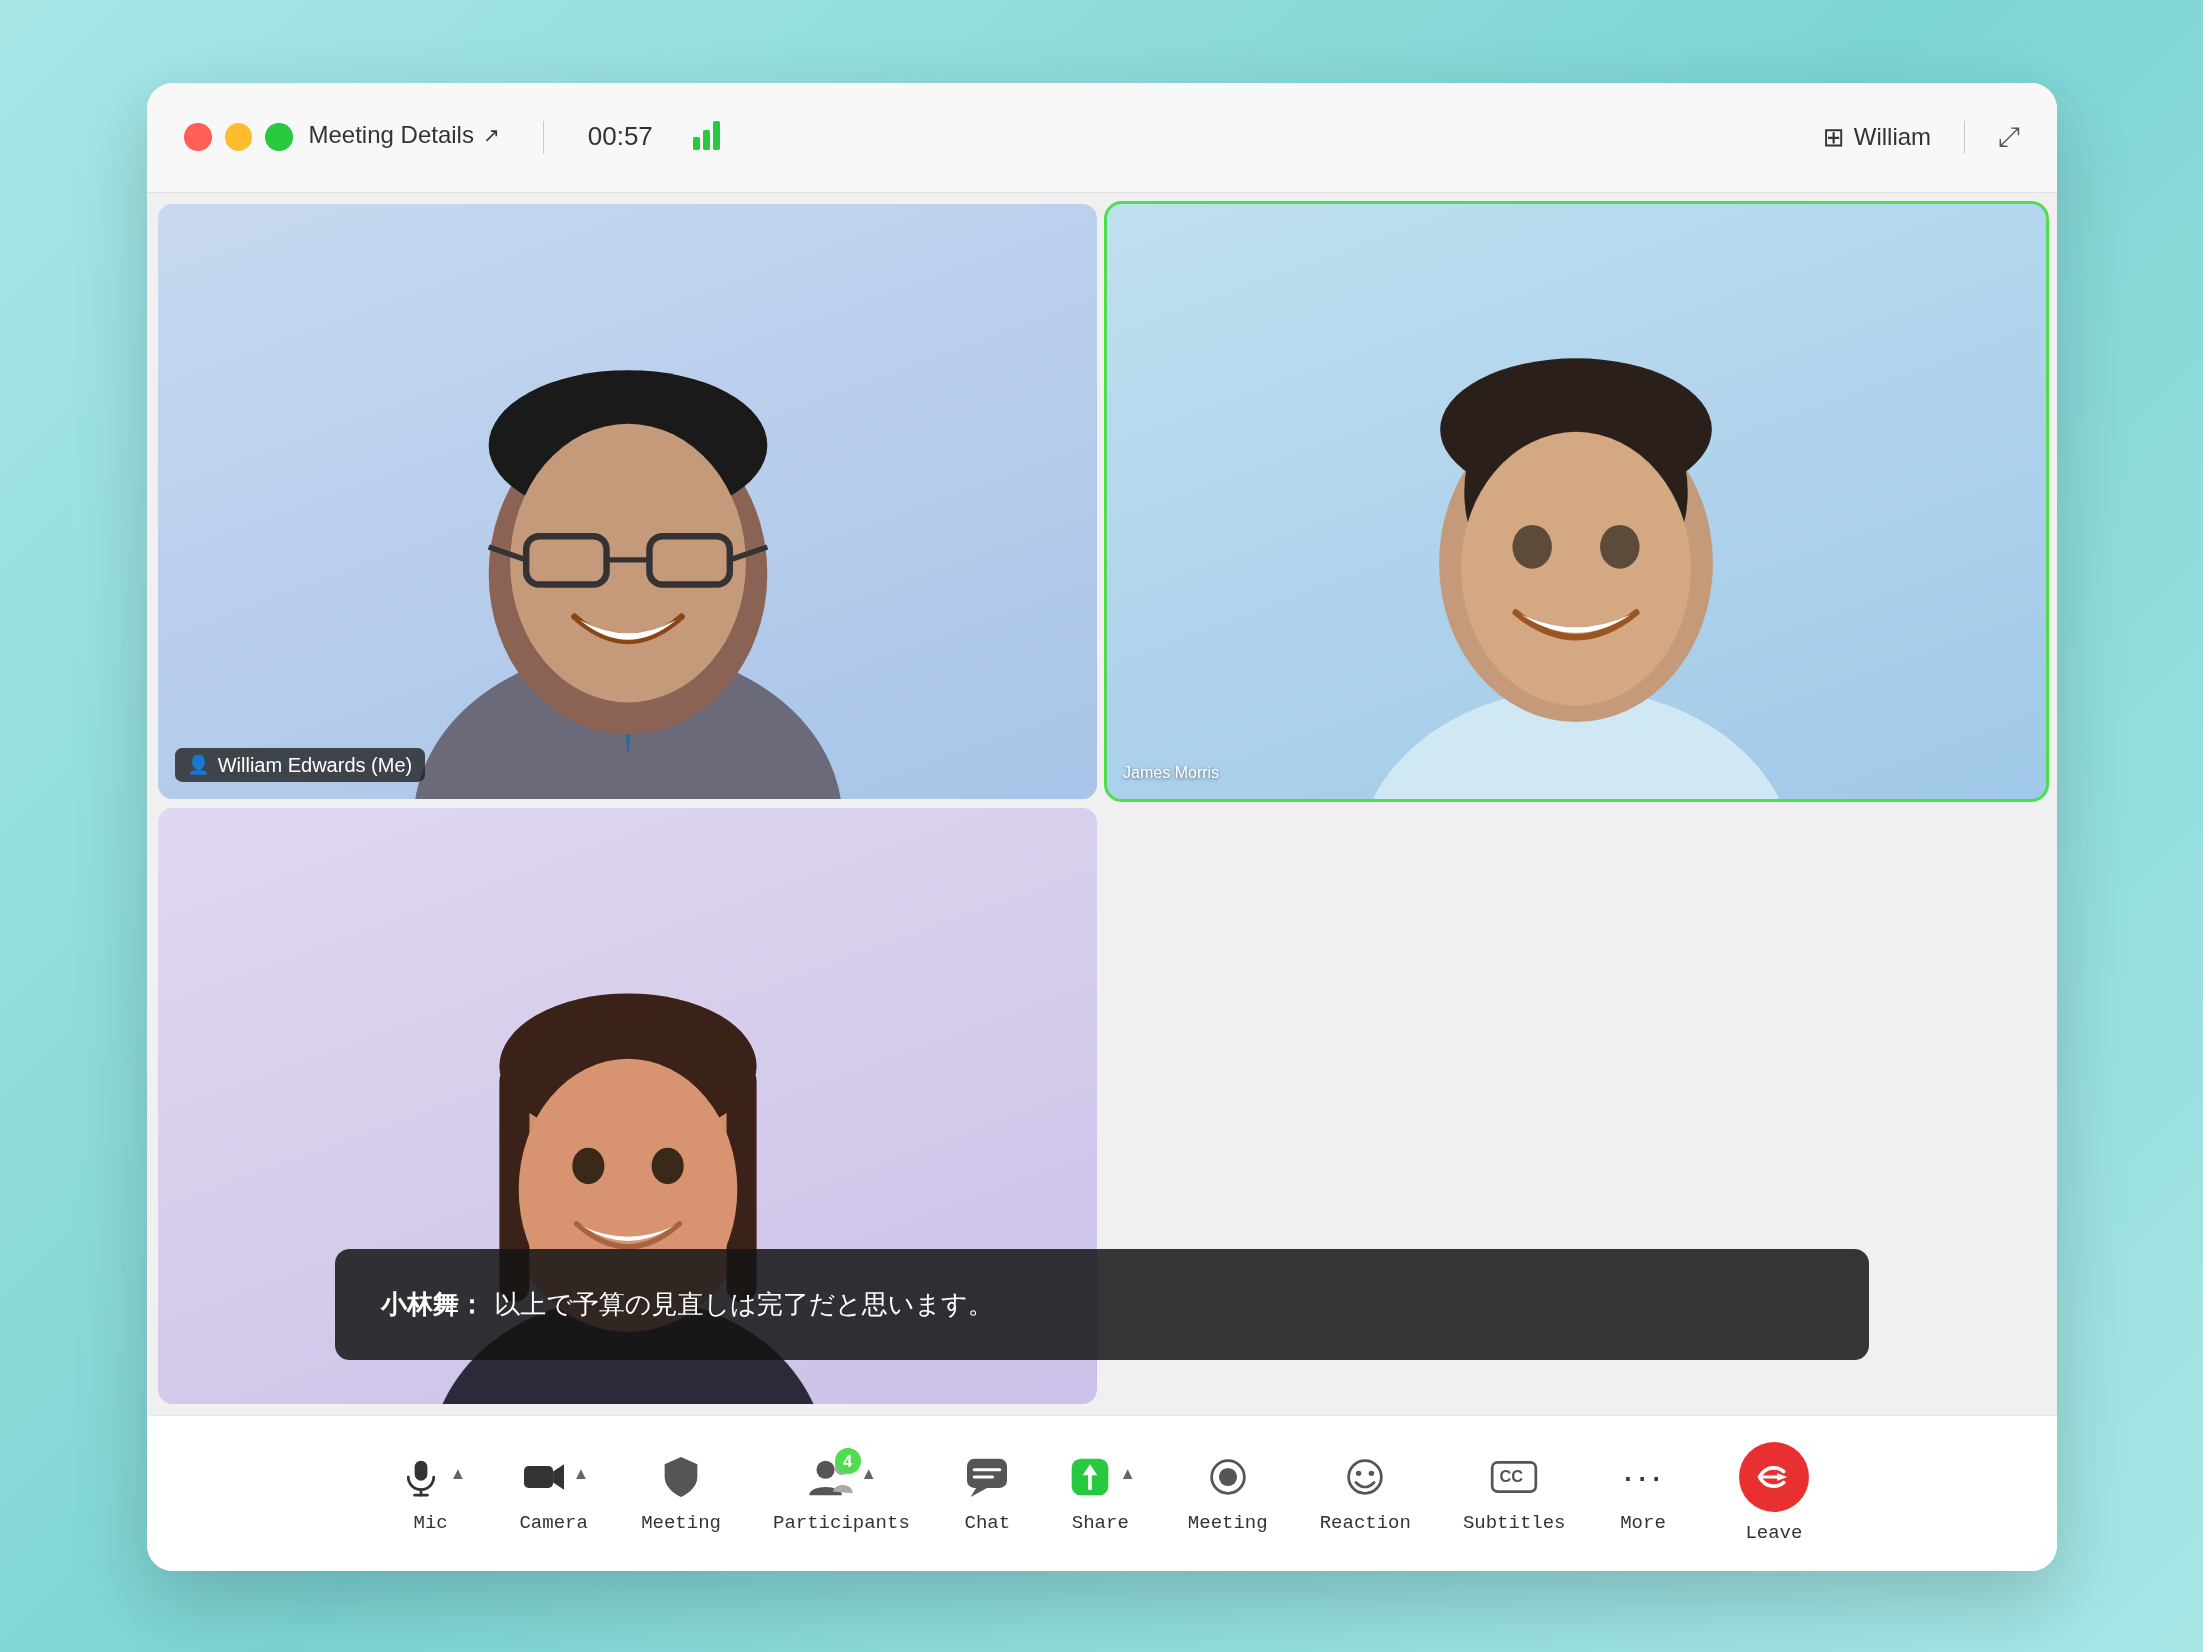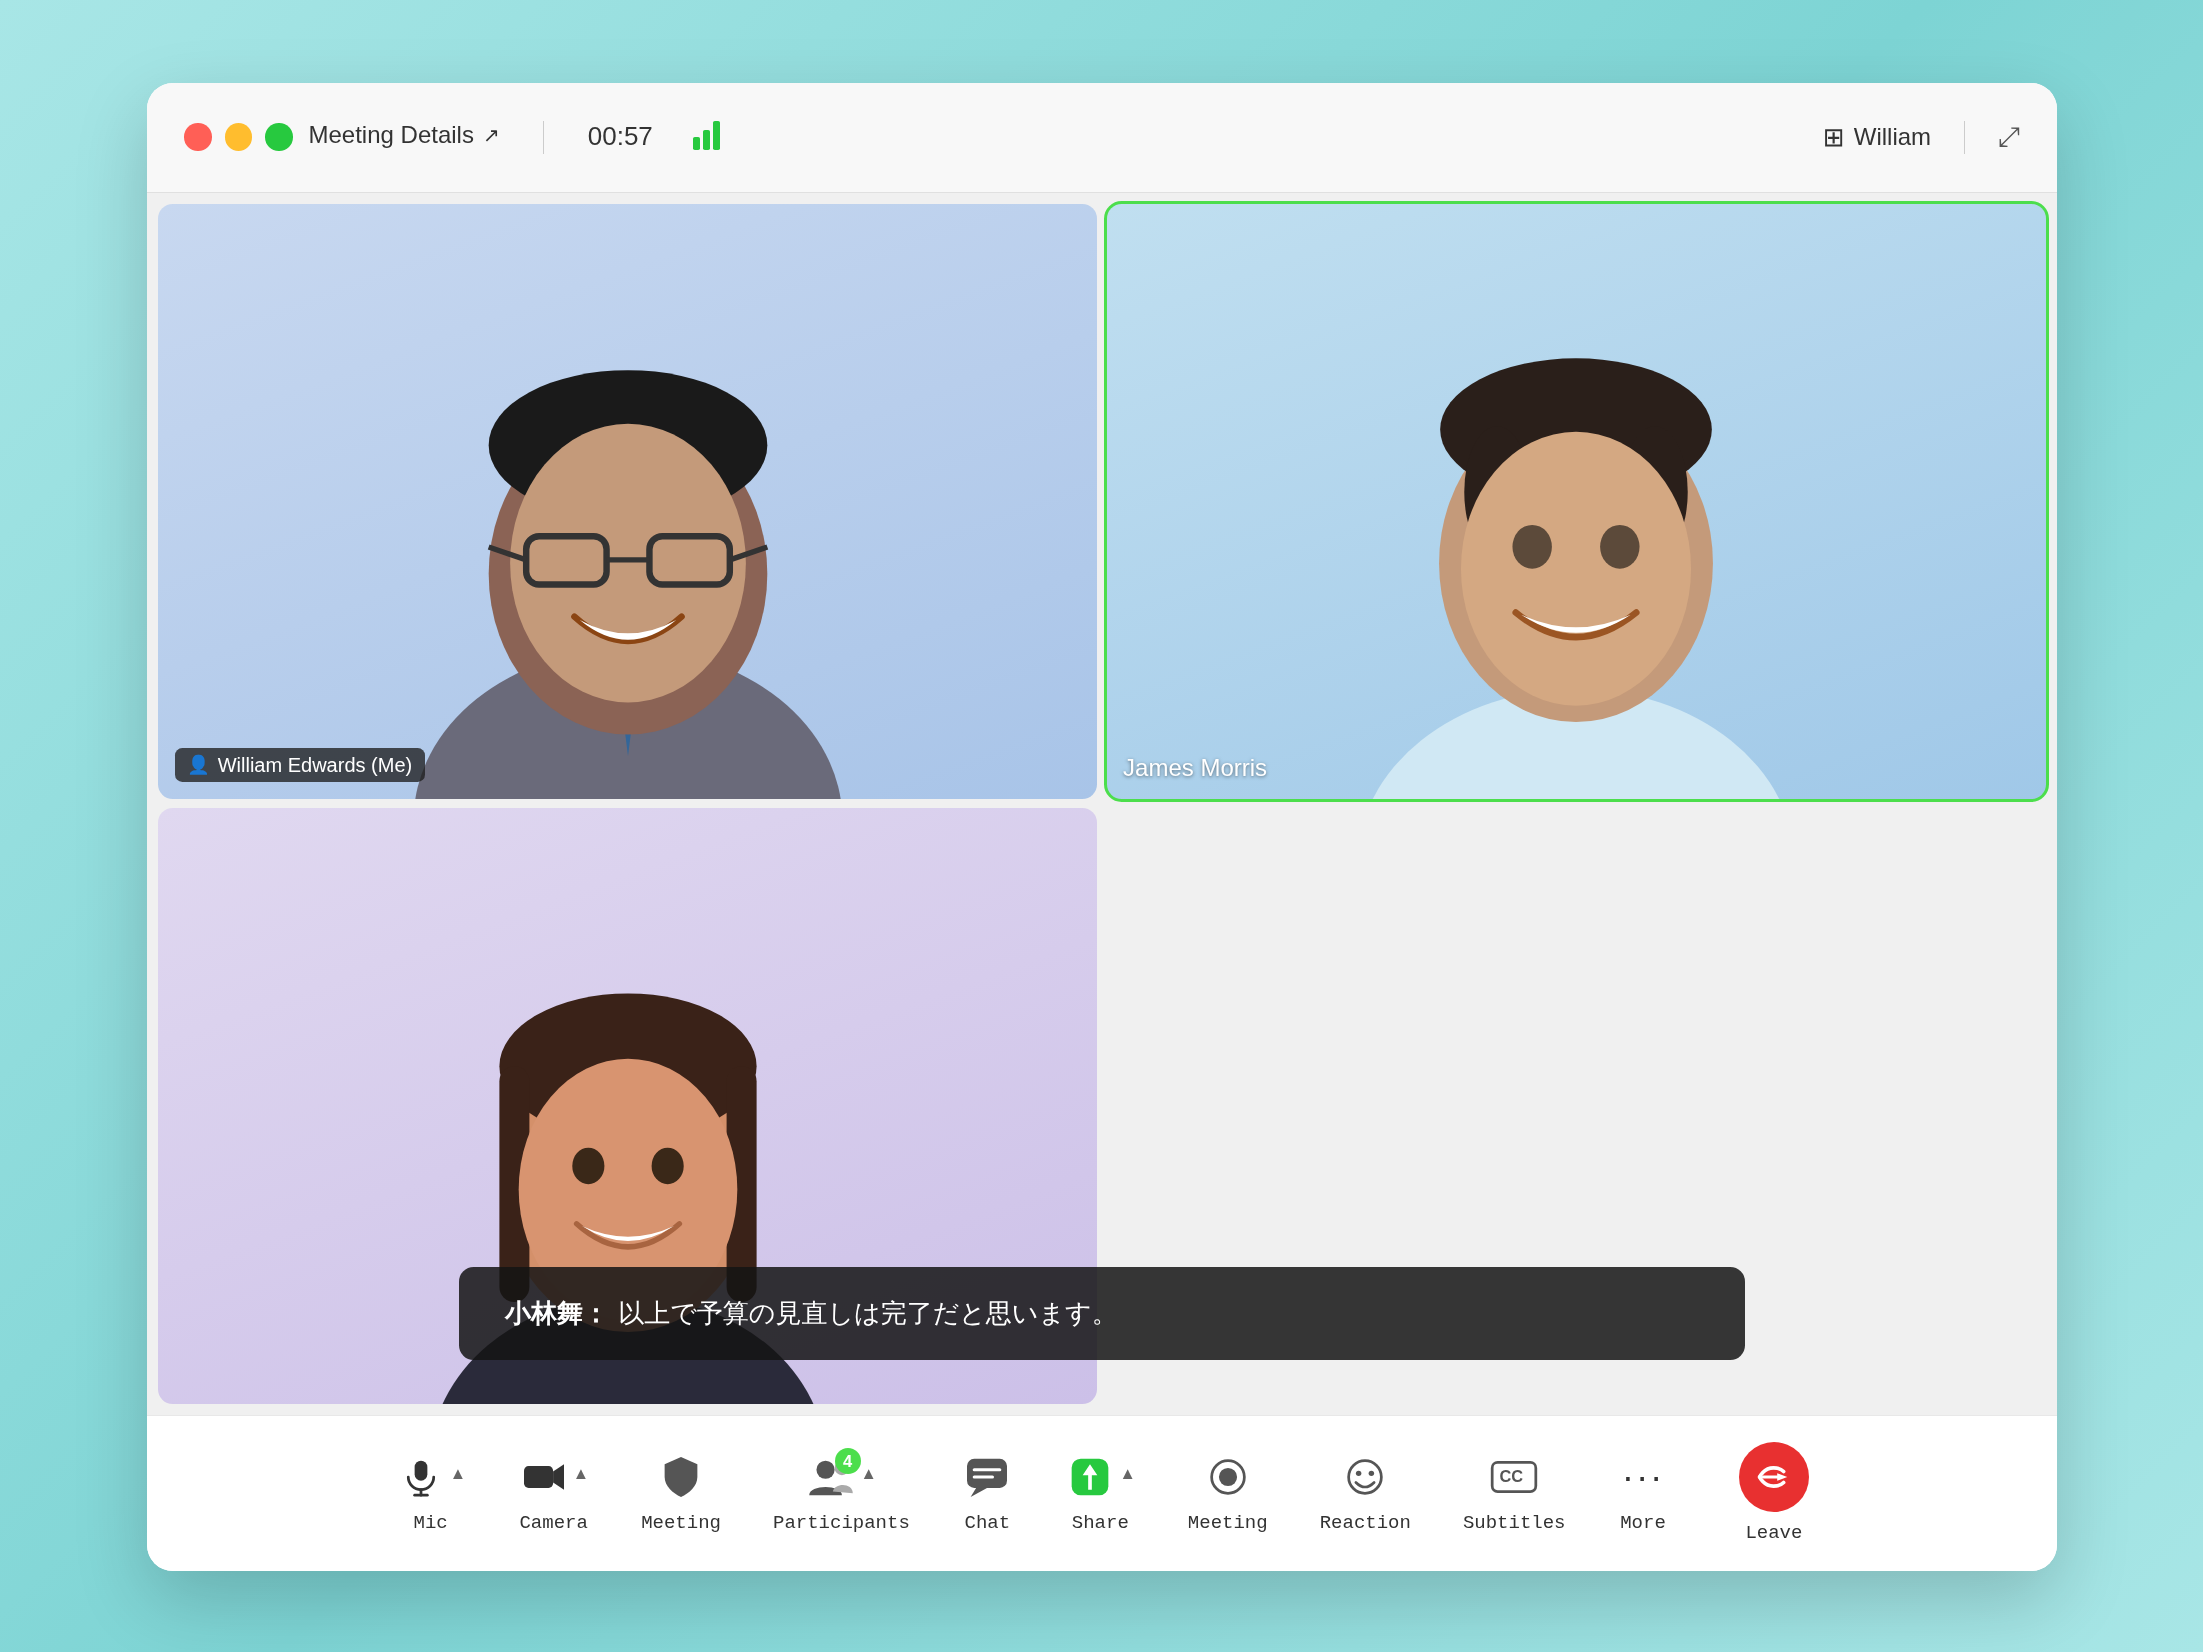--- a/index.html
+++ b/index.html
@@ -161,34 +161,34 @@
       font-size: 20px;
       display: flex;
       align-items: center;
       gap: 7.3px;
     }
     .name-tag-simple {
       position: absolute;
       bottom: 16.5px;
       left: 16.5px;
       color: #fff;
-      font-size: 24px;
+      font-size: 16px;
       font-weight: 400;
       text-shadow: 0 0.9px 3.7px rgba(0,0,0,0.5);
     }
     
     .caption-overlay {
       position: absolute;
       bottom: 55px;
       left: 50%;
       transform: translateX(-50%);
-      width: 1286px;
+      width: 1534px;
       background: rgba(20,20,20,0.85);
       border-radius: 14.7px;
-      padding: 24px 46px;
+      padding: 33px 46px;
       color: #fff;
       font-size: 26px;
       line-height: 1.7;
       z-index: 10;
     }
     .caption-line {
       display: flex;
       gap: 9.2px;
     }
     .caption-speaker {

